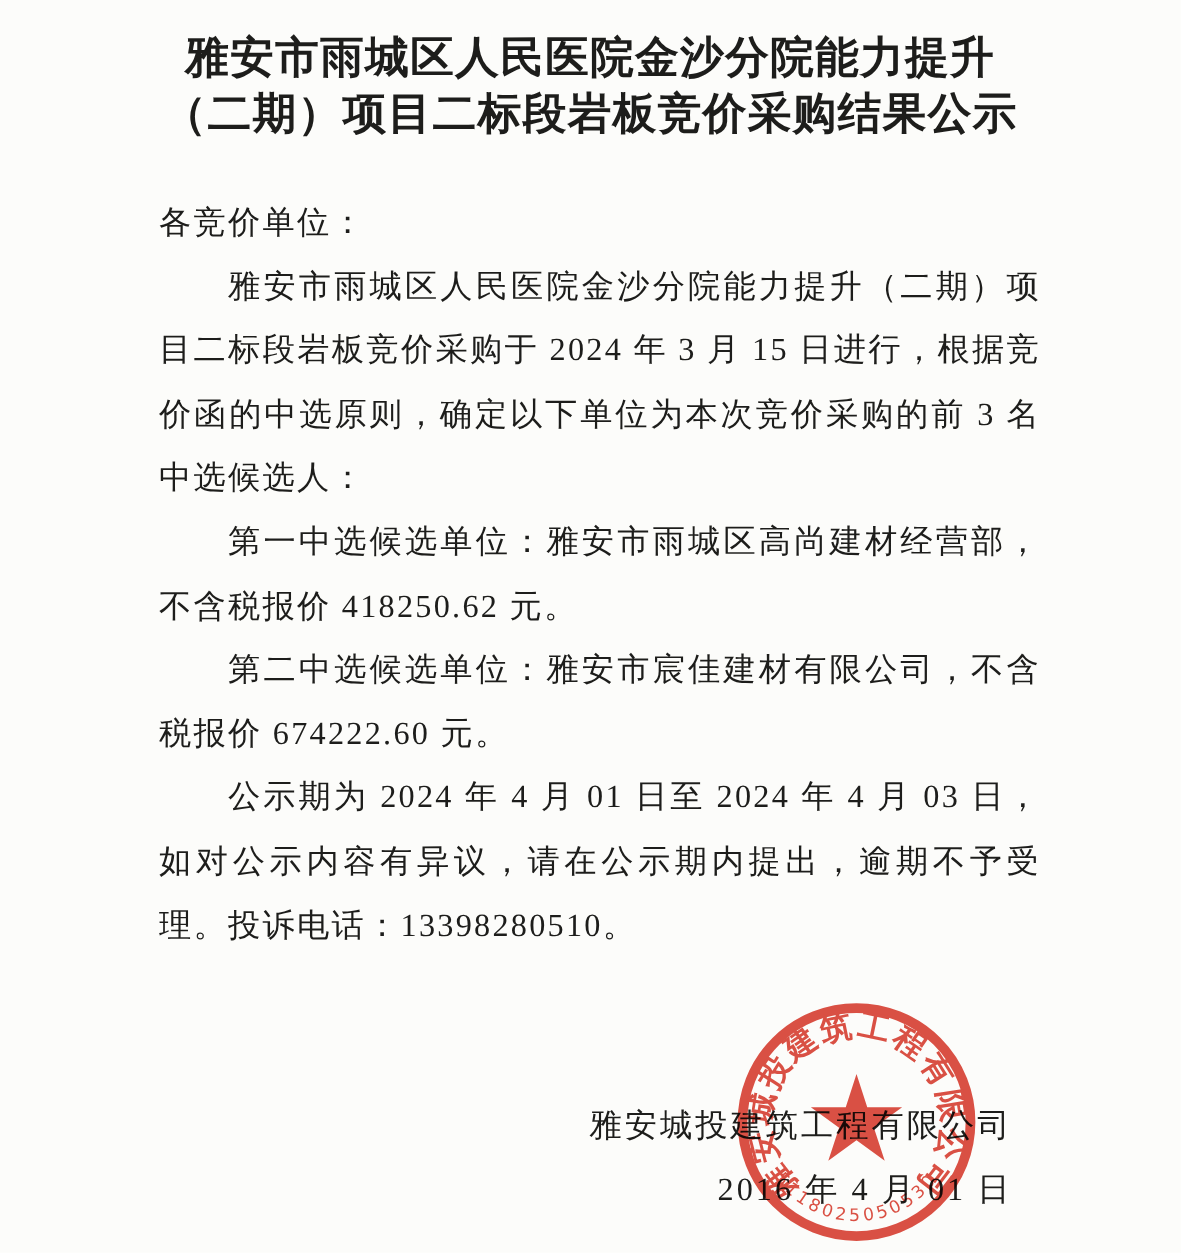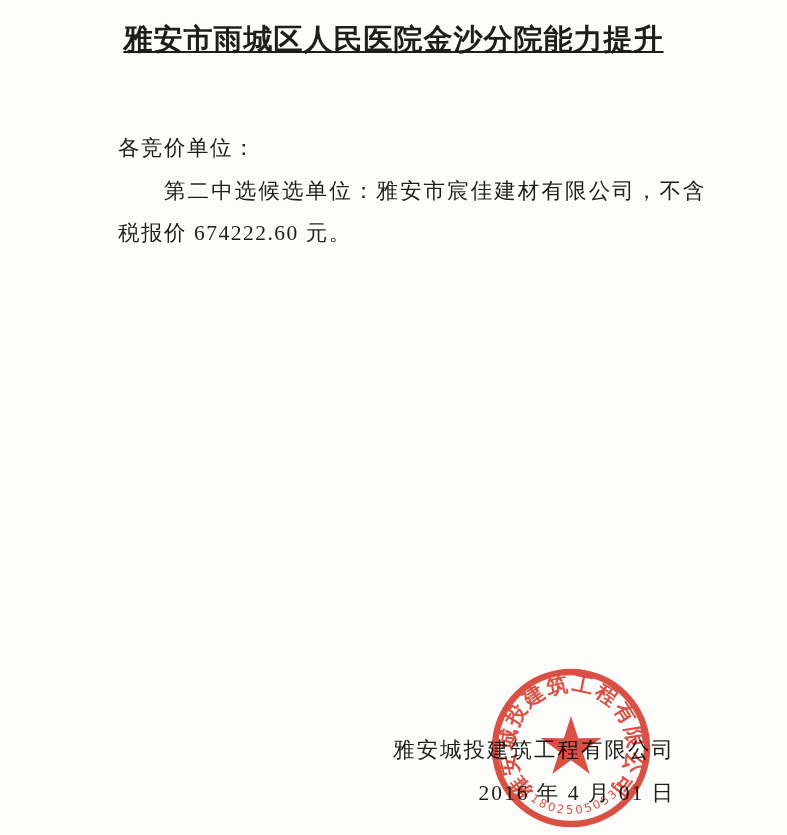--- a/index.html
+++ b/index.html
@@ -11,25 +11,24 @@
     position: relative;
     overflow: hidden;
   }
   .page { position: absolute; inset: 0; }
   .doc-title {
     position: absolute; top: 21px; left: 0; width: 100%;
     margin: 0; text-align: center;
     font-family: "Liberation Sans", sans-serif;
     font-weight: 700; font-size: 29px; line-height: 37px;
     letter-spacing: 1px;
-    text-decoration: underline;
   }
   .doc-title span { display: block; }
   .doc-body {
-    position: absolute; left: 118px; top: 127px; width: 588px;
+    position: absolute; left: 106px; top: 127px; width: 588px;
     font-size: 21.5px; line-height: 42.6px; letter-spacing: 1.5px;
     text-align: justify;
   }
   .doc-body p { margin: 0; }
   .para-indent { text-indent: 46px; }
   .signature {
     position: absolute; top: 729px; right: 112px;
     text-align: right;
     font-size: 21.5px; letter-spacing: 2px; line-height: 43px;
     white-space: nowrap;
@@ -44,25 +43,29 @@
   .seal .ring-text { font-family: "Liberation Serif", serif; font-size: 21px; letter-spacing: 2px; font-weight: 600; }
   .seal .num-text  { font-family: "DejaVu Sans", sans-serif; font-size: 11.5px; letter-spacing: 2.5px; }
 </style>
 </head>
 <body style="background: rgb(252, 252, 250); color: rgb(29, 29, 27);">
 
 <div class="page">
 
   <h1 class="doc-title">
     <span>雅安市雨城区人民医院金沙分院能力提升</span>
+    <span>（二期）项目二标段岩板竞价采购结果公示</span>
   </h1>
 
   <div class="doc-body">
     <p>各竞价单位：</p>
+    <p class="para-indent">雅安市雨城区人民医院金沙分院能力提升（二期）项目二标段岩板竞价采购于 2024 年 3 月 15 日进行，根据竞价函的中选原则，确定以下单位为本次竞价采购的前 3 名中选候选人：</p>
+    <p class="para-indent">第一中选候选单位：雅安市雨城区高尚建材经营部，不含税报价 418250.62 元。</p>
     <p class="para-indent">第二中选候选单位：雅安市宸佳建材有限公司，不含税报价 674222.60 元。</p>
+    <p class="para-indent">公示期为 2024 年 4 月 01 日至 2024 年 4 月 03 日，如对公示内容有异议，请在公示期内提出，逾期不予受理。投诉电话：13398280510。</p>
   </div>
 
   <div class="signature">
     <div>雅安城投建筑工程有限公司</div>
     <div>2016 年 4 月 01 日</div>
   </div>
 
   <svg class="seal" viewBox="0 0 180 180" width="180" height="180" xmlns="http://www.w3.org/2000/svg">
     <defs>
       <path id="sealTopArc" d="M 49.7 130.3 A 57 57 0 1 1 130.3 130.3" fill="none"></path>

